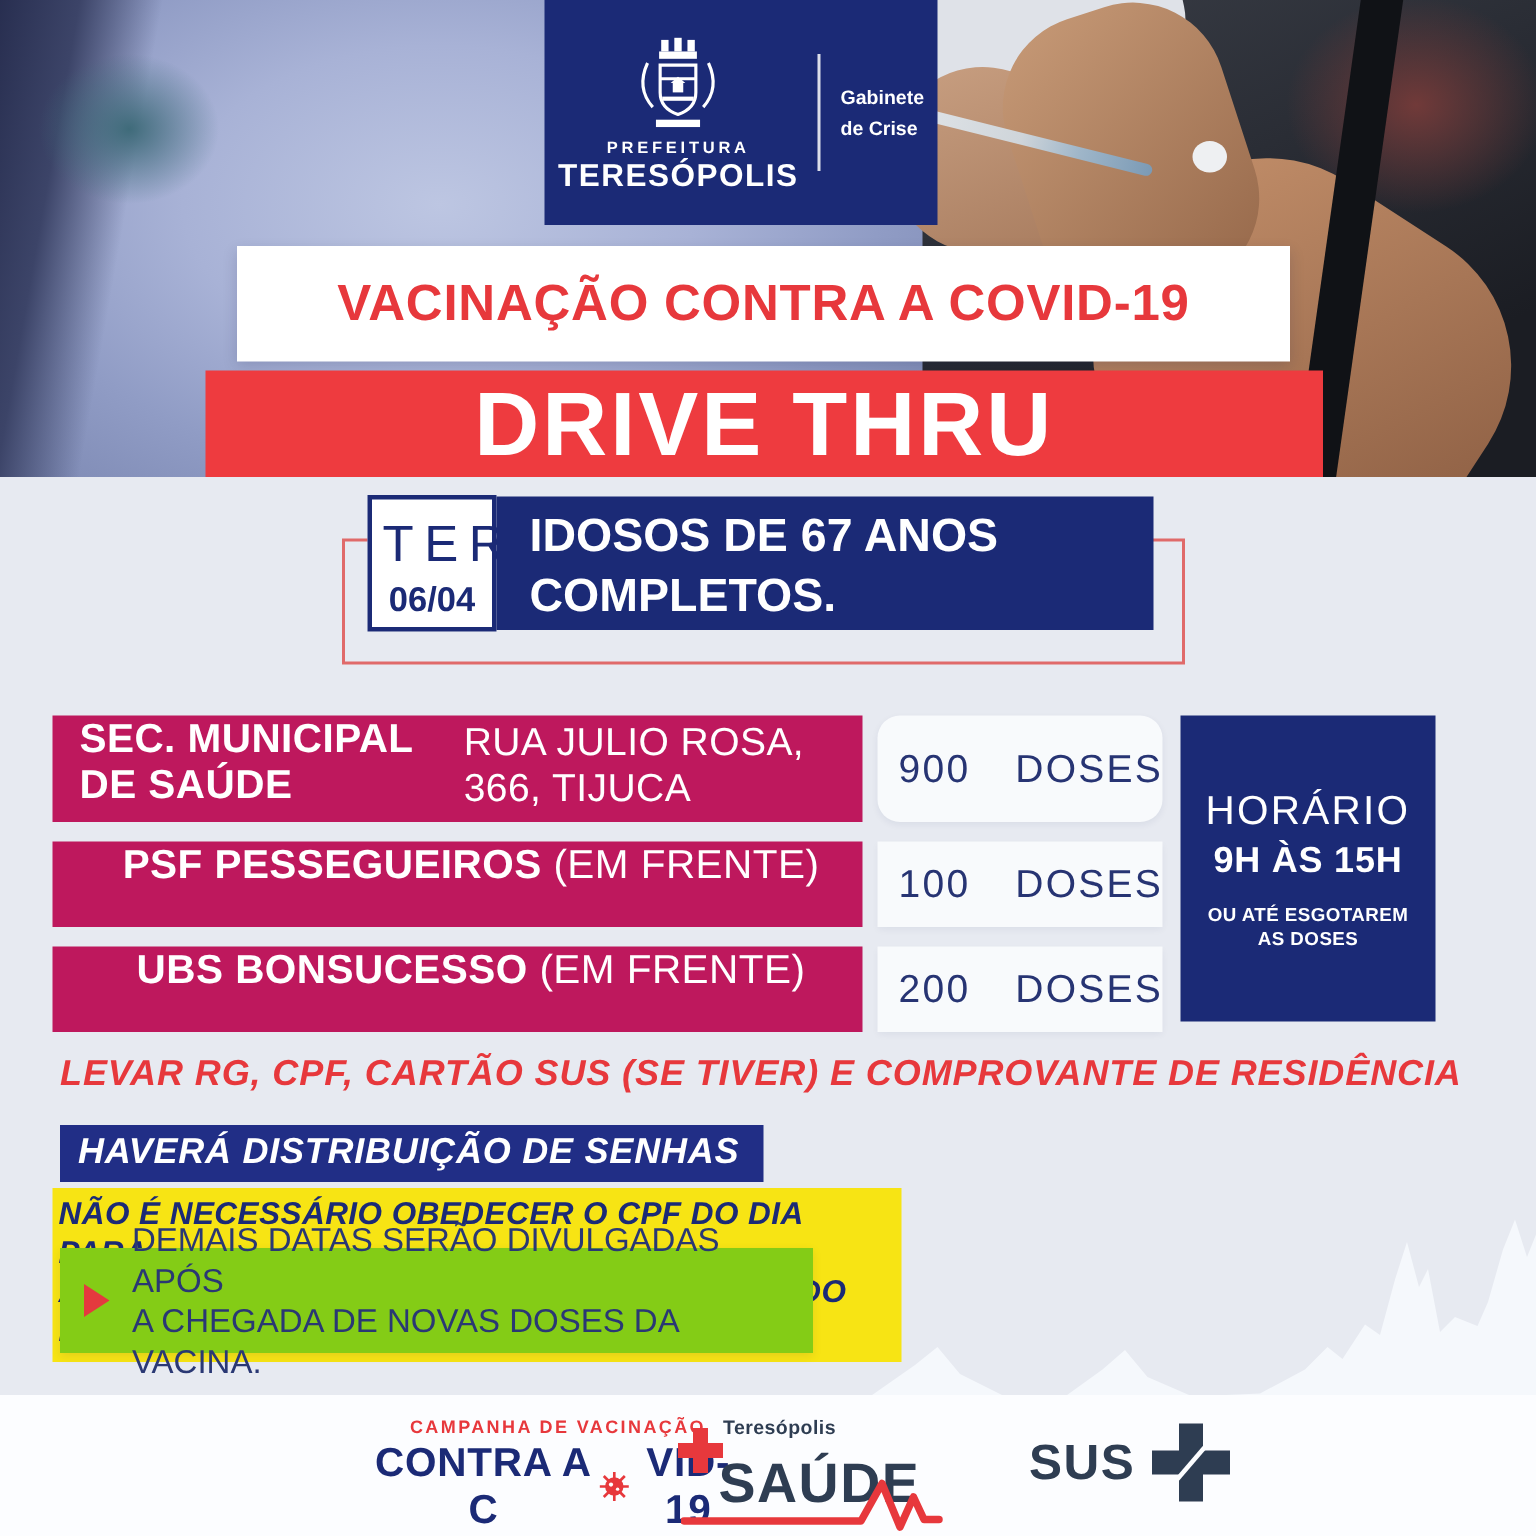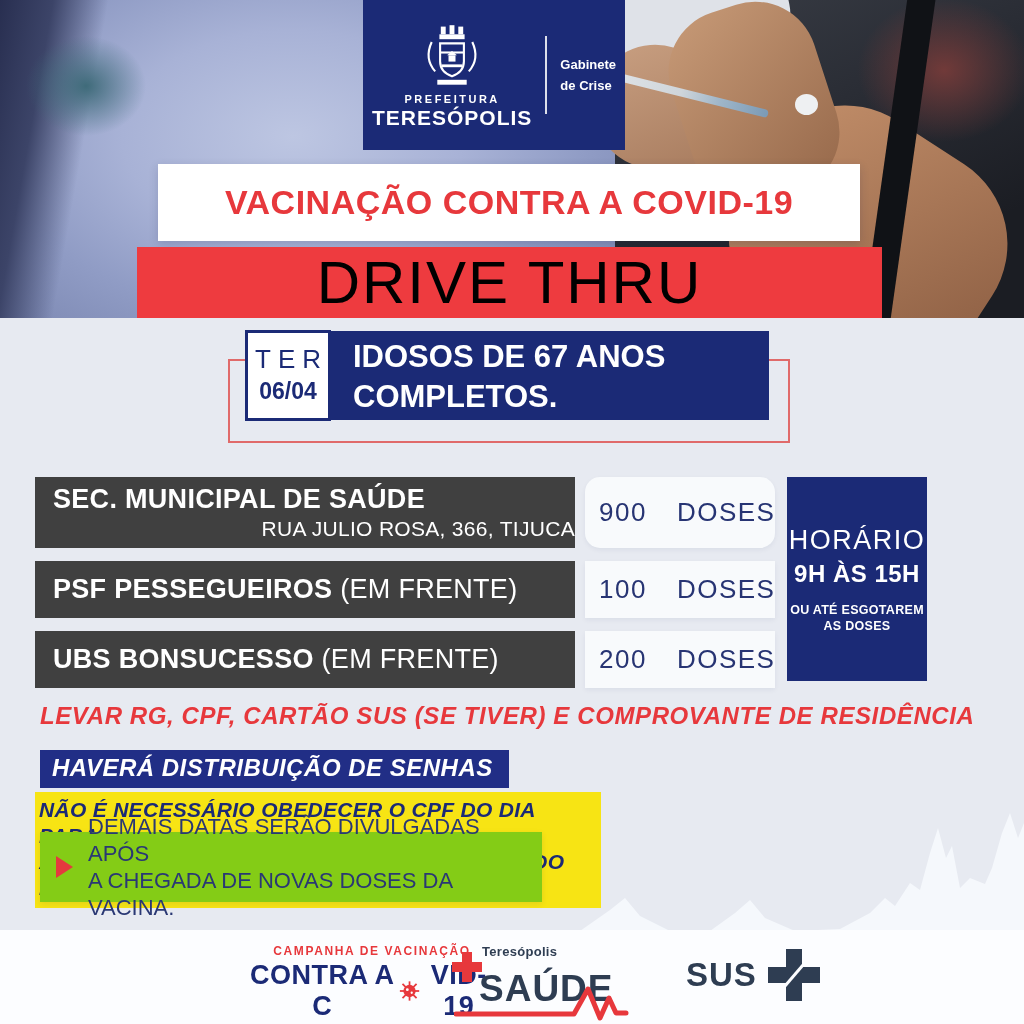--- a/index.html
+++ b/index.html
@@ -39,46 +39,46 @@
   .org-label { color:#fff; font-size:11px; font-weight:bold; letter-spacing:2.5px; margin-top:2px; }
   .org-name { color:#fff; font-size:21px; font-weight:bold; letter-spacing:1px; margin-top:1px; }
   .gov-divider { width:2px; height:78px; background:rgba(255,255,255,.85); }
   .gov-unit { color:#fff; font-size:13px; font-weight:bold; line-height:21px; }
   
   .title-banner { position:absolute; left:158px; top:164px; width:702px; height:77px; background:#ffffff;
     display:flex; align-items:center; justify-content:center; z-index:5; box-shadow:0 3px 9px rgba(25,35,80,.18); }
   .title-banner span { color:#e7383c; font-size:34px; font-weight:bold; letter-spacing:.5px; }
   .drive-banner { position:absolute; left:137px; top:247px; width:745px; height:71px; background:#ee3b3f;
     display:flex; align-items:center; justify-content:center; z-index:5; }
-  .drive-banner span { color:#000000; font-size:60px; font-weight:normal; letter-spacing:2px; }
+  .drive-banner span { color:#ffffff; font-size:60px; font-weight:bold; letter-spacing:2px; }
   
   .red-outline { position:absolute; left:228px; top:359px; width:562px; height:84px; border:2px solid #e06a6a; z-index:1; }
   .day-box { position:absolute; left:245px; top:330px; width:86px; height:91px; background:#ffffff;
     border:3px solid #1b2a76; z-index:2; text-align:center; padding-top:11px; }
-  .day-box .weekday { color:#1b2a76; font-size:26px; letter-spacing:7px; padding-left:7px; }
+  .day-box .weekday { color:#1b2a76; font-size:34px; letter-spacing:7px; padding-left:7px; }
   .day-box .date { color:#1b2a76; font-size:23px; font-weight:bold; margin-top:3px; }
   .audience-box { position:absolute; left:331px; top:331px; width:438px; height:89px; background:#1b2a76; z-index:2;
     color:#fff; font-size:31px; font-weight:bold; line-height:40px; padding:6px 0 0 22px; }
   
-  .loc-box { position:absolute; left:35px; width:540px; background:#404040; color:#fff; padding-left:18px;
-    display:flex; flex-direction:column; justify-content:center; }
+  .loc-box { position:absolute; left:35px; width:540px; background:#be185d; color:#fff; padding-left:18px;
+    display:flex; flex-direction:row; justify-content:center; }
   .loc-1 { top:477px; height:71px; }
   .loc-2 { top:561px; height:57px; }
   .loc-3 { top:631px; height:57px; }
   .loc-name { font-size:27px; font-weight:bold; letter-spacing:.3px; }
-  .loc-addr { font-size:21px; margin-top:2px; letter-spacing:.3px;text-align:right; }
+  .loc-addr { font-size:26px; margin-top:2px; letter-spacing:.3px; }
   .loc-note { font-weight:normal; }
   .doses-box { position:absolute; left:585px; width:190px; background:#f8fafc; color:#273473;
     display:flex; align-items:center; gap:30px; padding-left:14px; font-size:26px; letter-spacing:1.5px;
     box-shadow:0 2px 5px rgba(25,35,80,.06); }
   .doses-1 { top:477px; height:71px;border-radius:15px; }
   .doses-2 { top:561px; height:57px; }
   .doses-3 { top:631px; height:57px; }
   
-  .hours-box { position:absolute; left:787px; top:477px; width:140px; height:204px; background:#1b2a76;
+  .hours-box { position:absolute; left:787px; top:477px; width:170px; height:204px; background:#1b2a76;
     display:flex; flex-direction:column; align-items:center; justify-content:center; color:#fff; z-index:2; }
   .hours-title { font-size:27px; letter-spacing:1.5px; }
   .hours-range { font-size:24px; font-weight:bold; margin-top:4px; letter-spacing:.5px; }
   .hours-note { font-size:12.5px; font-weight:bold; text-align:center; line-height:16px; margin-top:14px; letter-spacing:.3px; }
   
   .docs-line { position:absolute; left:40px; top:702px; width:960px; color:#e7383c;
     font-size:24px; font-weight:bold; font-style:italic; letter-spacing:.6px; }
   .tickets-box { position:absolute; left:40px; top:750px; background:#212e86; color:#fff; padding:4px 16px 6px 12px;
     font-size:24px; font-weight:bold; font-style:italic; letter-spacing:.5px; }
   .cpf-box { position:absolute; left:35px; top:792px; width:566px; background:#f7e414; color:#1b2a76;

